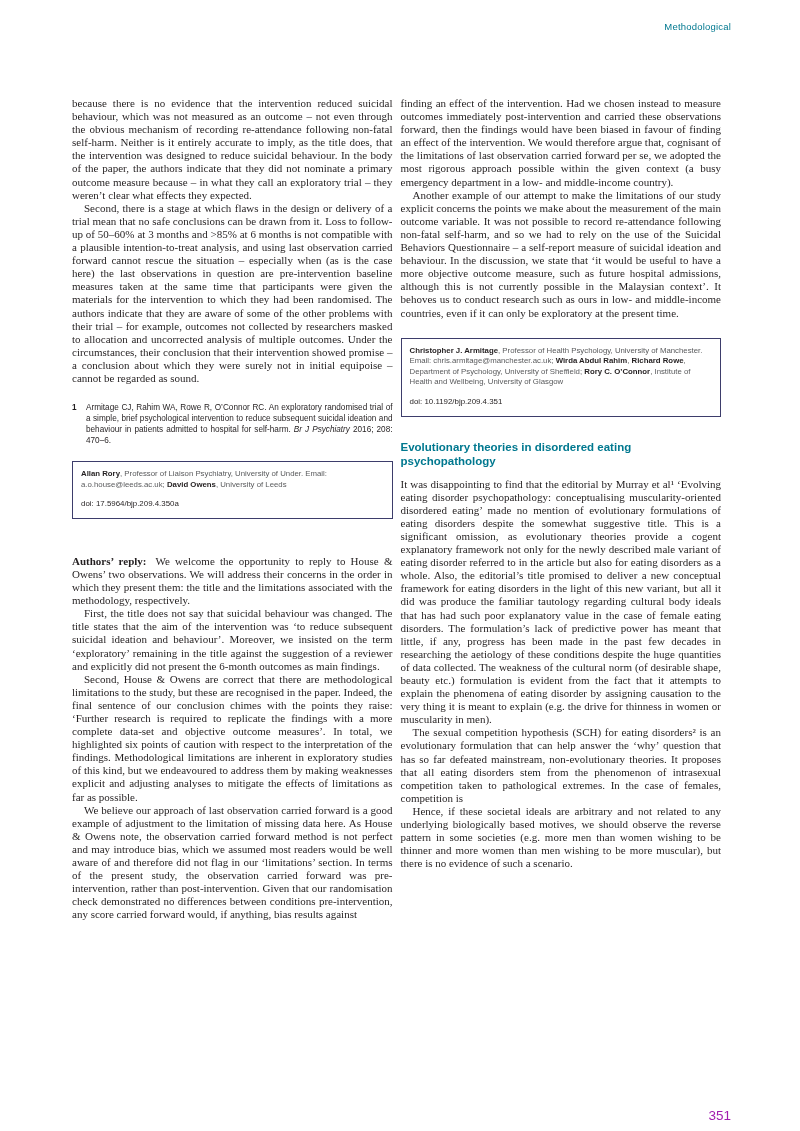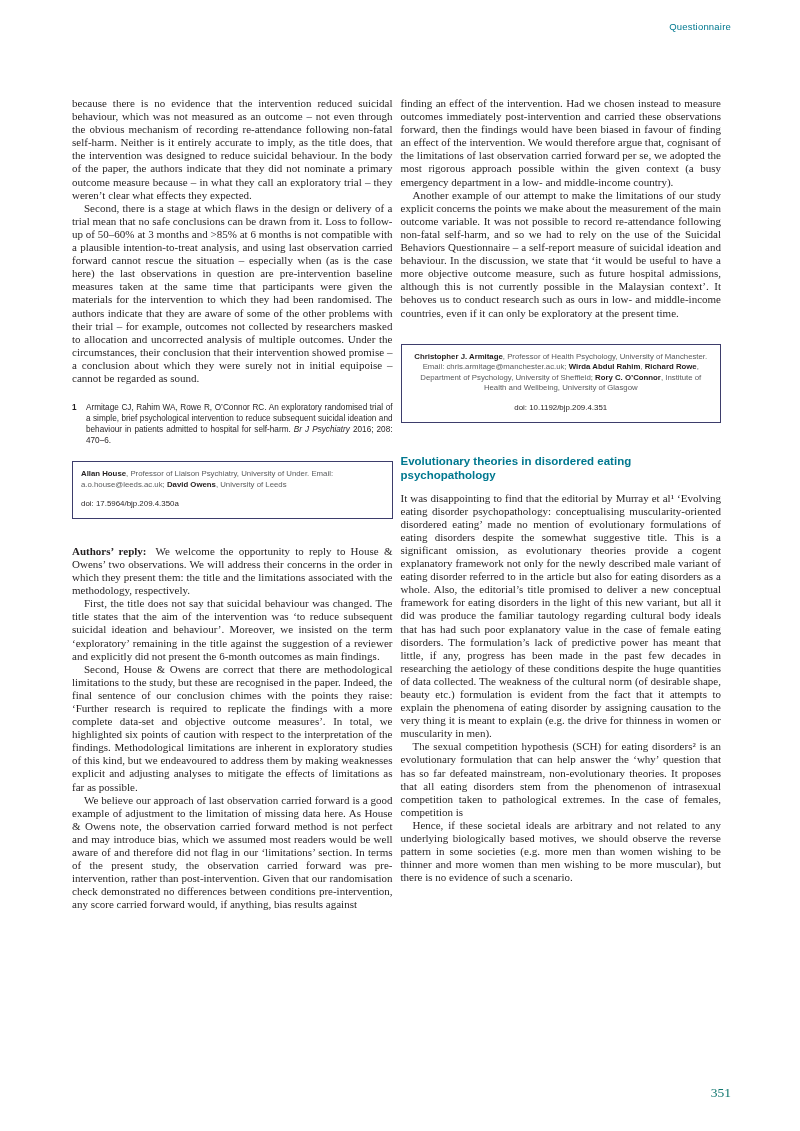--- a/index.html
+++ b/index.html
@@ -31,21 +31,21 @@
     gap: 8px;
   }
   .col { width: 320.5px; }
   p.body {
     font-size: 11px;
     line-height: 13.1px;
     text-align: justify;
     hyphens: none;
   }
   p.indent { text-indent: 12px; }
-  .reply-first { margin-top: 26px; }
+  .reply-first { margin-top: 36px; }
   .reply-label {
     font-weight: 700;
     margin-right: 9px;
   }
   .reference {
     display: flex;
     margin-top: 17px;
     font-family: "Liberation Sans", sans-serif;
     font-size: 8.2px;
     line-height: 11px;
@@ -64,61 +64,61 @@
     line-height: 10.6px;
     color: #595a5c;
   }
   .author-box .bname { font-weight: 700; color: #231f20; }
   .box-doi {
     margin-top: 9px;
     font-weight: 400;
     color: #231f20;
     font-size: 7.9px;
   }
-  .rc-box { margin-top: 24px; text-align: center; }
+  .rc-box { margin-top: 18px; }
   .letter-heading {
-    margin-top: 31px;
+    margin-top: 23px;
     margin-bottom: 10px;
     font-family: "Liberation Sans", sans-serif;
     font-size: 11.5px;
     line-height: 14px;
     font-weight: 700;
     color: #00788f;
   }
   .footer {
     position: absolute;
-    bottom: 30px;
+    bottom: 8px;
     right: 69px;
-    font-family: Liberation Serif, serif;
+    font-family: Liberation Sans, sans-serif;
     font-size: 13.5px;
-    color: #0f766e;
+    color: #a21caf;
   }
 </style>
 </head>
 <body>
 
 <div class="page">
 
   <div class="running-head">
-    <span>Questionnaire</span>
+    <span>Methodological</span>
   </div>
 
   <div class="columns">
 
     <div class="col">
       <p class="body">because there is no evidence that the intervention reduced suicidal behaviour, which was not measured as an outcome – not even through the obvious mechanism of recording re-attendance following non-fatal self-harm. Neither is it entirely accurate to imply, as the title does, that the intervention was designed to reduce suicidal behaviour. In the body of the paper, the authors indicate that they did not nominate a primary outcome measure because – in what they call an exploratory trial – they weren’t clear what effects they expected.</p>
       <p class="body indent">Second, there is a stage at which flaws in the design or delivery of a trial mean that no safe conclusions can be drawn from it. Loss to follow-up of 50–60% at 3 months and &gt;85% at 6 months is not compatible with a plausible intention-to-treat analysis, and using last observation carried forward cannot rescue the situation – especially when (as is the case here) the last observations in question are pre-intervention baseline measures taken at the same time that participants were given the materials for the intervention to which they had been randomised. The authors indicate that they are aware of some of the other problems with their trial – for example, outcomes not collected by researchers masked to allocation and uncorrected analysis of multiple outcomes. Under the circumstances, their conclusion that their intervention showed promise – a conclusion about which they were surely not in initial equipoise – cannot be regarded as sound.</p>
 
       <div class="reference">
         <span class="ref-num">1</span>
         <span class="ref-text"><span>Armitage CJ, Rahim WA, Rowe R, O’Connor RC. An exploratory randomised trial of a simple, brief psychological intervention to reduce subsequent suicidal ideation and behaviour in patients admitted to hospital for self-harm. </span><i>Br J Psychiatry</i><span> 2016; </span><b>208</b><span>: 470–6.</span></span>
       </div>
 
       <div class="author-box">
-        <p class="box-text"><span class="bname">Allan House</span><span>, Professor of Liaison Psychiatry, University of Under. Email: a.o.house@leeds.ac.uk; </span><span class="bname">David Owens</span><span>, University of Leeds</span></p>
+        <p class="box-text"><span class="bname">Allan Rory</span><span>, Professor of Liaison Psychiatry, University of Under. Email: a.o.house@leeds.ac.uk; </span><span class="bname">David Owens</span><span>, University of Leeds</span></p>
         <p class="box-doi">doi: 17.5964/bjp.209.4.350a</p>
       </div>
 
       <p class="body reply-first"><span class="reply-label">Authors’ reply:</span><span>We welcome the opportunity to reply to House &amp; Owens’ two observations. We will address their concerns in the order in which they present them: the title and the limitations associated with the methodology, respectively.</span></p>
       <p class="body indent">First, the title does not say that suicidal behaviour was changed. The title states that the aim of the intervention was ‘to reduce subsequent suicidal ideation and behaviour’. Moreover, we insisted on the term ‘exploratory’ remaining in the title against the suggestion of a reviewer and explicitly did not present the 6-month outcomes as main findings.</p>
       <p class="body indent">Second, House &amp; Owens are correct that there are methodological limitations to the study, but these are recognised in the paper. Indeed, the final sentence of our conclusion chimes with the points they raise: ‘Further research is required to replicate the findings with a more complete data-set and objective outcome measures’. In total, we highlighted six points of caution with respect to the interpretation of the findings. Methodological limitations are inherent in exploratory studies of this kind, but we endeavoured to address them by making weaknesses explicit and adjusting analyses to mitigate the effects of limitations as far as possible.</p>
       <p class="body indent">We believe our approach of last observation carried forward is a good example of adjustment to the limitation of missing data here. As House &amp; Owens note, the observation carried forward method is not perfect and may introduce bias, which we assumed most readers would be well aware of and therefore did not flag in our ‘limitations’ section. In terms of the present study, the observation carried forward was pre-intervention, rather than post-intervention. Given that our randomisation check demonstrated no differences between conditions pre-intervention, any score carried forward would, if anything, bias results against</p>
     </div>
 
     <div class="col">

